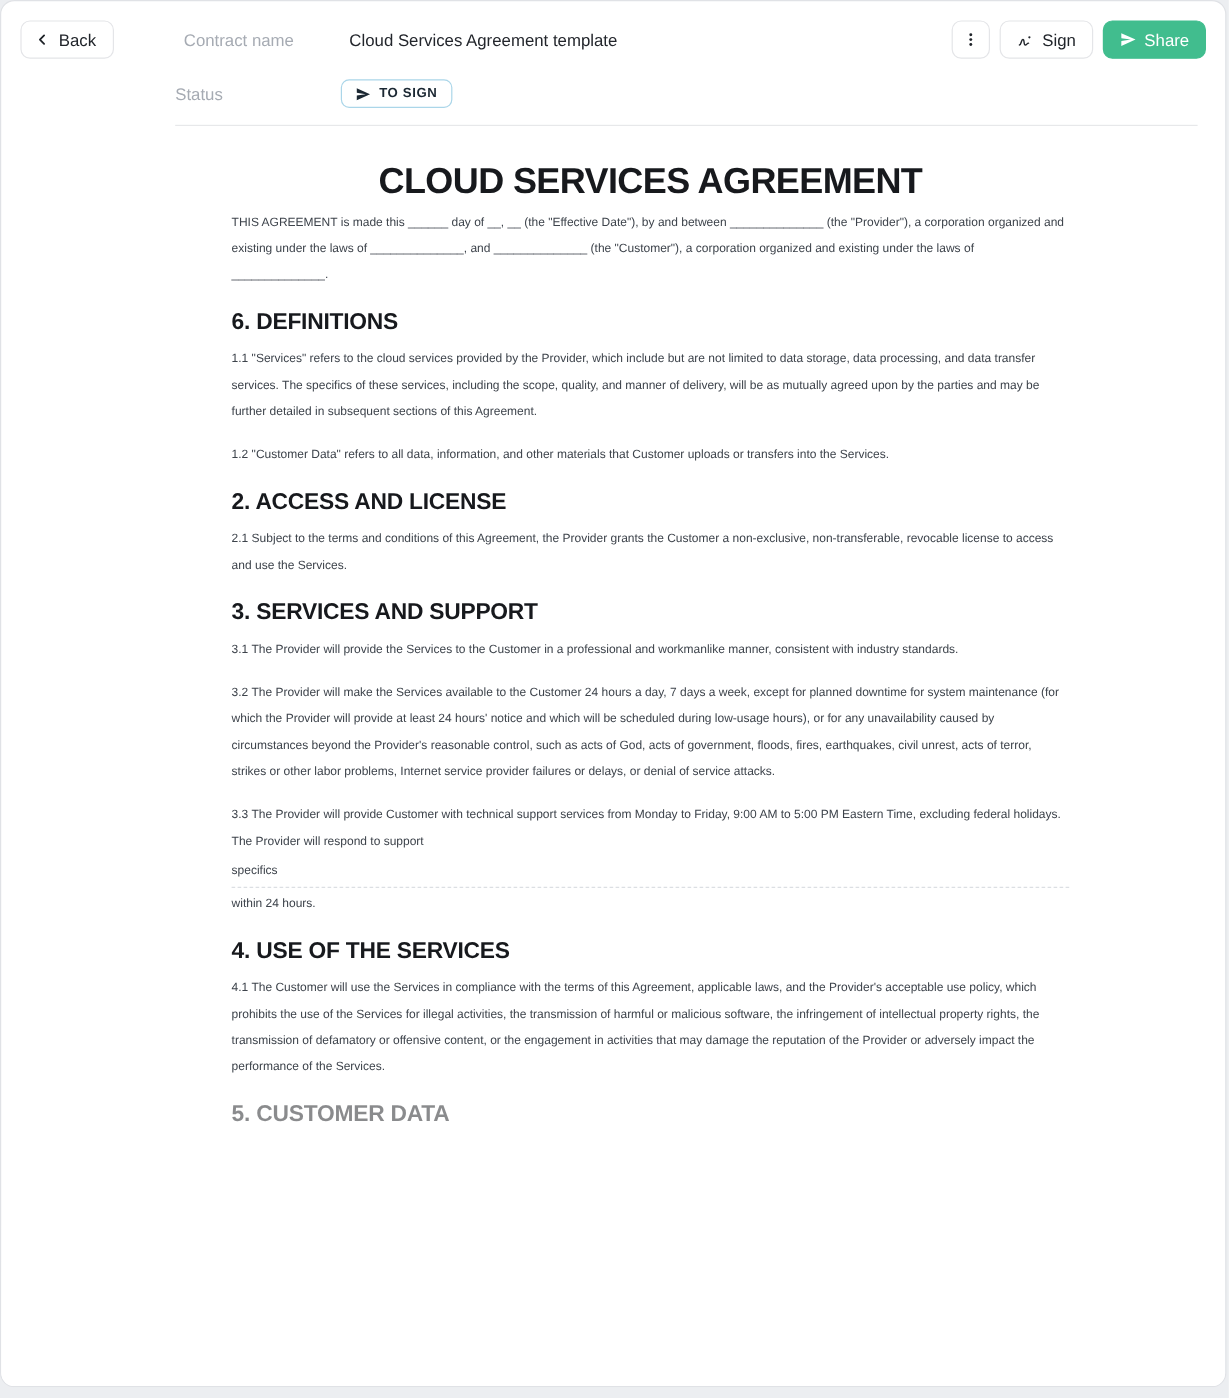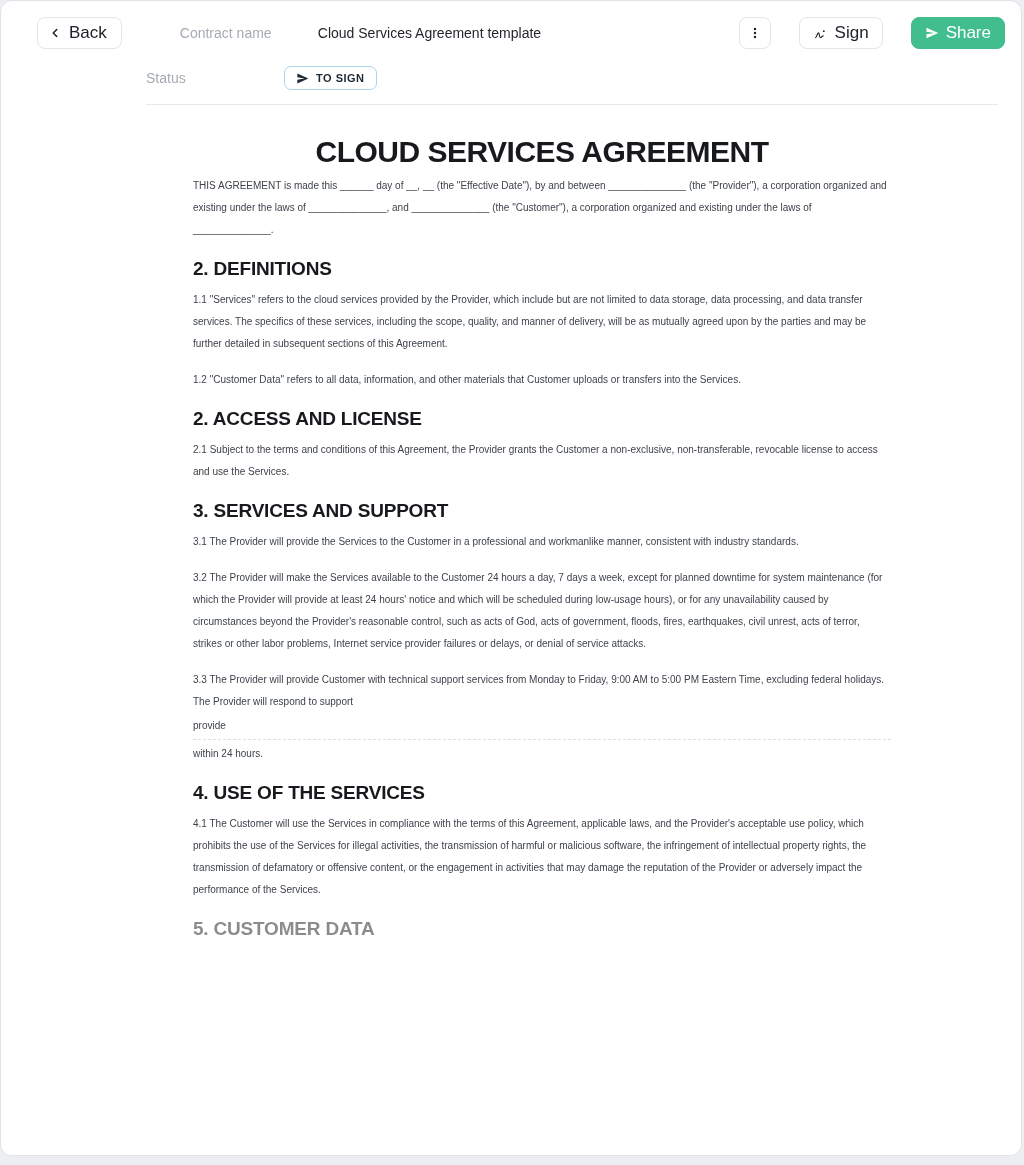--- a/index.html
+++ b/index.html
@@ -26,27 +26,26 @@
   }
   .btn{
     display:inline-flex;
     align-items:center;
     gap:7px;
     background:#fff;
     border:1px solid #e4e5e8;
     border-radius:8px;
     height:32px;
     padding:0 13px;
-    font-size:17px;
+    font-size:14px;
     font-weight:500;
     color:#20242a;
     cursor:pointer;
     box-sizing:border-box;
     white-space:nowrap;
-    margin-left:20px;
   }
   .btn svg{flex:0 0 auto;}
   .back-btn{padding:0 14px 0 10px;}
   .field-label{
     width:138px;
     flex:0 0 138px;
     font-size:14px;
     color:#a6abb3;
   }
   .label-offset{margin-left:58px;}
@@ -197,32 +196,32 @@
     </span>
   </div>
 
   <hr class="hdr-divider">
 
   <div class="doc">
     <div class="doc-inner">
       <h1 class="doc-title">CLOUD SERVICES AGREEMENT</h1>
       <p>THIS AGREEMENT is made this ______ day of __, __ (the "Effective Date"), by and between ______________ (the "Provider"), a corporation organized and existing under the laws of ______________, and ______________ (the "Customer"), a corporation organized and existing under the laws of ______________.</p>
 
-      <h2 class="sec-h">2. DEFINITIONS</h2>
+      <h2 class="sec-h">6. DEFINITIONS</h2>
       <p>1.1 "Services" refers to the cloud services provided by the Provider, which include but are not limited to data storage, data processing, and data transfer services. The specifics of these services, including the scope, quality, and manner of delivery, will be as mutually agreed upon by the parties and may be further detailed in subsequent sections of this Agreement.</p>
       <p>1.2 "Customer Data" refers to all data, information, and other materials that Customer uploads or transfers into the Services.</p>
 
       <h2 class="sec-h">2. ACCESS AND LICENSE</h2>
       <p>2.1 Subject to the terms and conditions of this Agreement, the Provider grants the Customer a non-exclusive, non-transferable, revocable license to access and use the Services.</p>
 
       <h2 class="sec-h">3. SERVICES AND SUPPORT</h2>
       <p>3.1 The Provider will provide the Services to the Customer in a professional and workmanlike manner, consistent with industry standards.</p>
       <p>3.2 The Provider will make the Services available to the Customer 24 hours a day, 7 days a week, except for planned downtime for system maintenance (for which the Provider will provide at least 24 hours' notice and which will be scheduled during low-usage hours), or for any unavailability caused by circumstances beyond the Provider's reasonable control, such as acts of God, acts of government, floods, fires, earthquakes, civil unrest, acts of terror, strikes or other labor problems, Internet service provider failures or delays, or denial of service attacks.</p>
       <p class="orphan-line">3.3 The Provider will provide Customer with technical support services from Monday to Friday, 9:00 AM to 5:00 PM Eastern Time, excluding federal holidays. The Provider will respond to support</p>
-      <p class="orphan-line">provide</p>
+      <p class="orphan-line">specifics</p>
       <hr class="page-break">
       <p>within 24 hours.</p>
 
       <h2 class="sec-h">4. USE OF THE SERVICES</h2>
       <p>4.1 The Customer will use the Services in compliance with the terms of this Agreement, applicable laws, and the Provider's acceptable use policy, which prohibits the use of the Services for illegal activities, the transmission of harmful or malicious software, the infringement of intellectual property rights, the transmission of defamatory or offensive content, or the engagement in activities that may damage the reputation of the Provider or adversely impact the performance of the Services.</p>
 
       <h2 class="sec-h faded-h">5. CUSTOMER DATA</h2>
     </div>
   </div>
 

